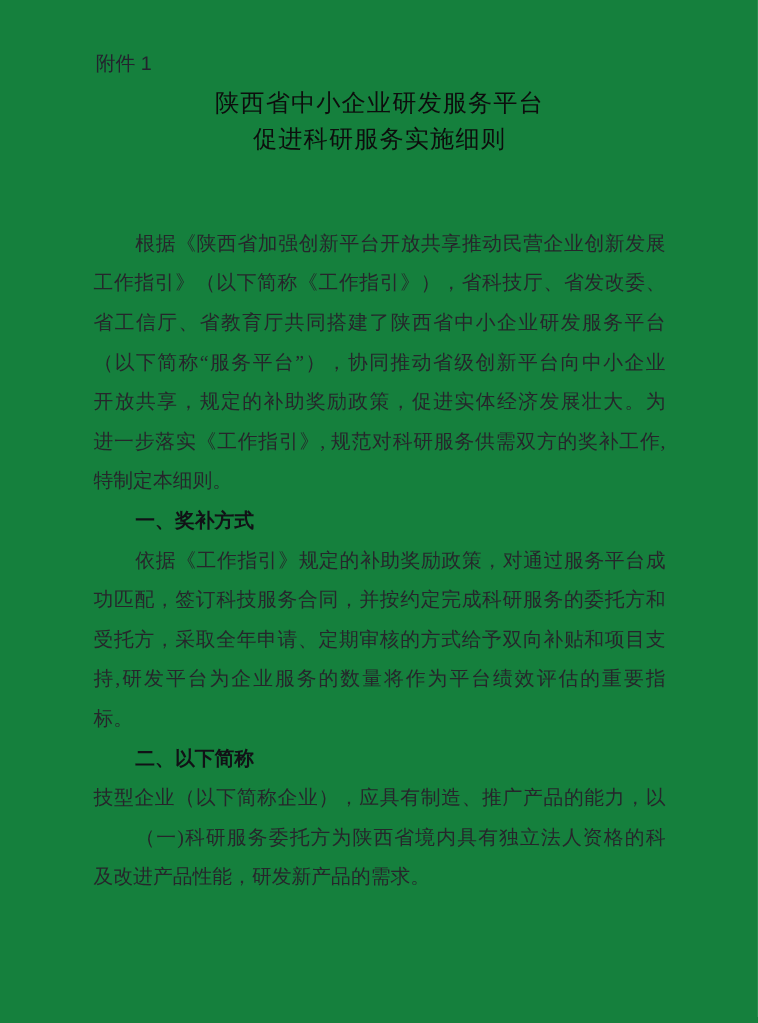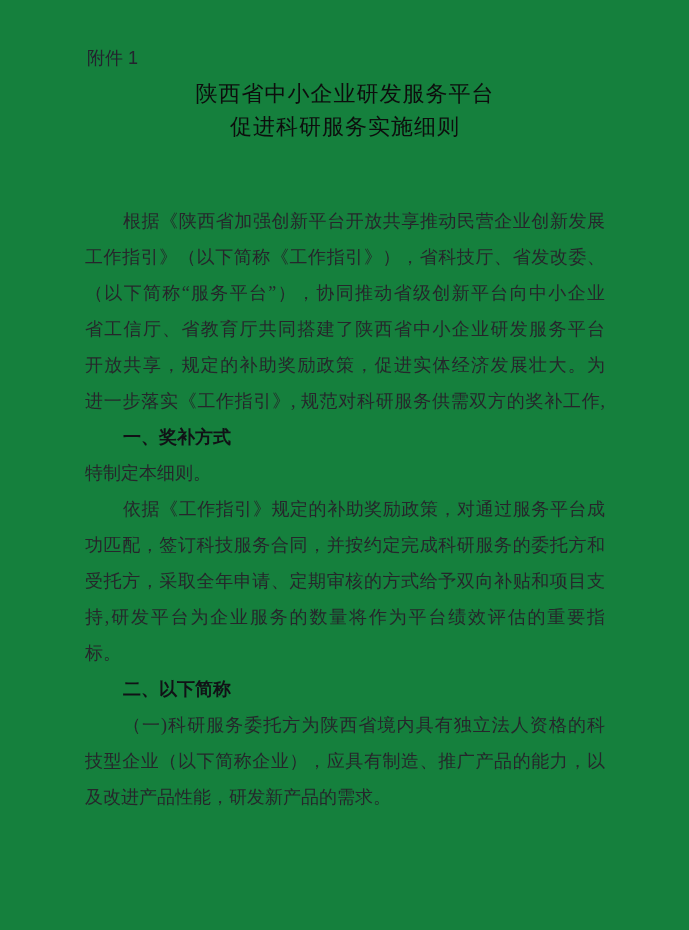--- a/index.html
+++ b/index.html
@@ -69,34 +69,34 @@
 
   <div class="title">
     <div>陕西省中小企业研发服务平台</div>
     <div>促进科研服务实施细则</div>
   </div>
 
   <div class="body">
 
     <div class="ln just ind">根据《陕西省加强创新平台开放共享推动民营企业创新发展</div>
     <div class="ln just">工作指引》（以下简称《工作指引》），省科技厅、省发改委、</div>
+    <div class="ln just">省工信厅、省教育厅共同搭建了陕西省中小企业研发服务平台</div>
     <div class="ln just">（以下简称“服务平台”），协同推动省级创新平台向中小企业</div>
-    <div class="ln just">省工信厅、省教育厅共同搭建了陕西省中小企业研发服务平台</div>
     <div class="ln just">开放共享，规定的补助奖励政策，促进实体经济发展壮大。为</div>
     <div class="ln just">进一步落实《工作指引》, 规范对科研服务供需双方的奖补工作,</div>
+    <div class="ln">特制定本细则。</div>
+
     <div class="ln hd">一、奖补方式</div>
-
-    <div class="ln">特制定本细则。</div>
 
     <div class="ln just ind">依据《工作指引》规定的补助奖励政策，对通过服务平台成</div>
     <div class="ln just">功匹配，签订科技服务合同，并按约定完成科研服务的委托方和</div>
     <div class="ln just">受托方，采取全年申请、定期审核的方式给予双向补贴和项目支</div>
     <div class="ln just">持,研发平台为企业服务的数量将作为平台绩效评估的重要指</div>
     <div class="ln">标。</div>
 
     <div class="ln hd">二、以下简称</div>
 
+    <div class="ln just">技型企业（以下简称企业），应具有制造、推广产品的能力，以</div>
     <div class="ln just ind">（一)科研服务委托方为陕西省境内具有独立法人资格的科</div>
-    <div class="ln just">技型企业（以下简称企业），应具有制造、推广产品的能力，以</div>
     <div class="ln">及改进产品性能，研发新产品的需求。</div>
 
   </div>
 </div>
 
 </body></html>

